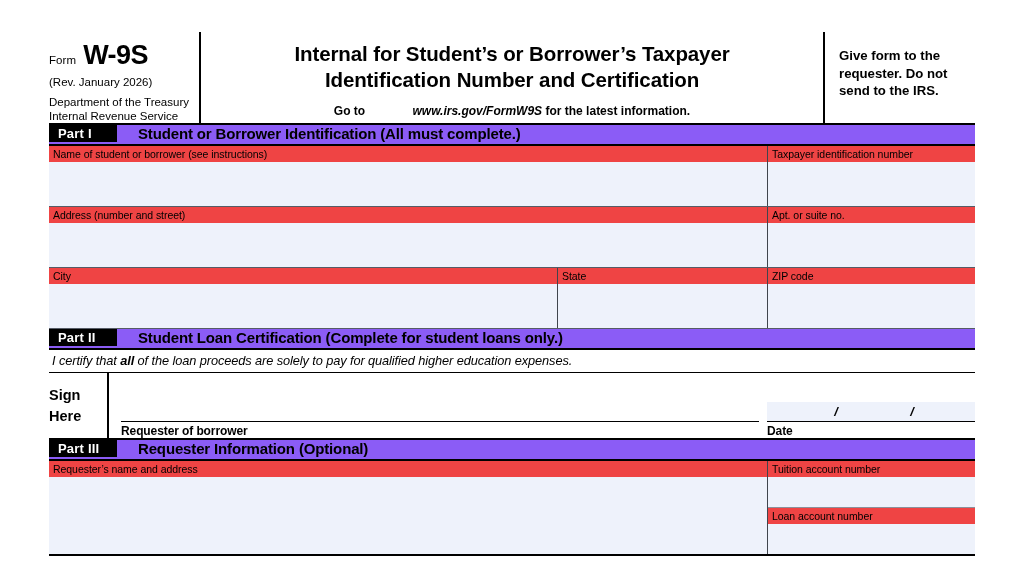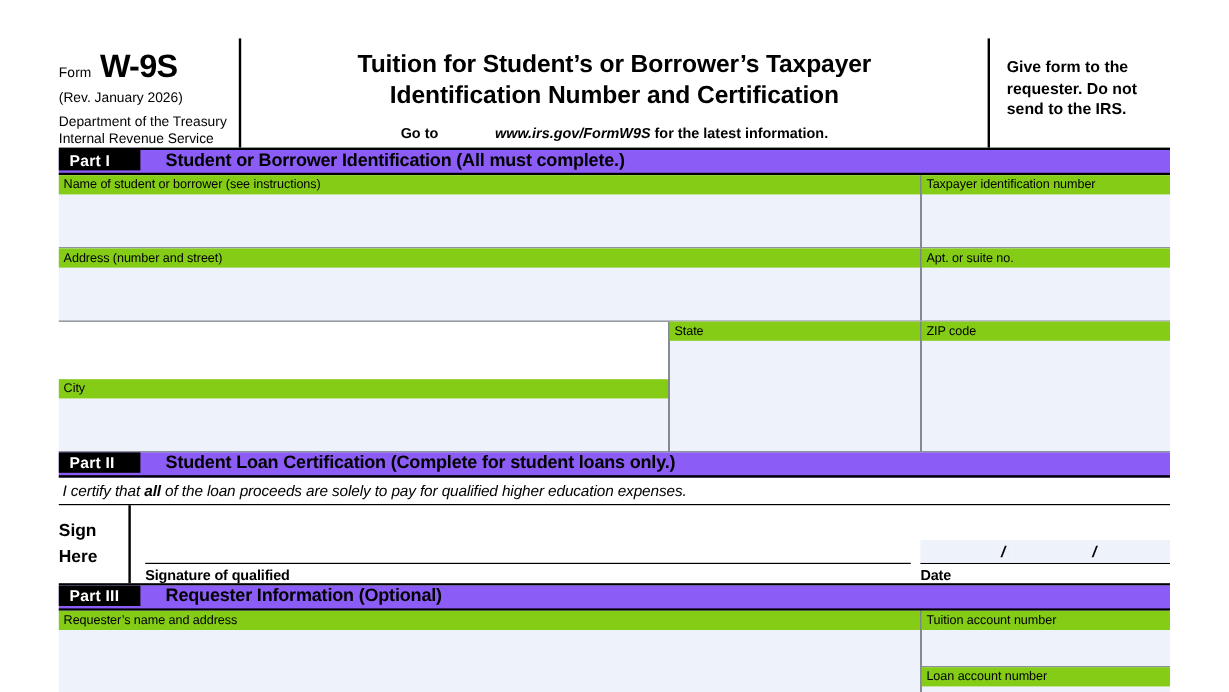--- a/index.html
+++ b/index.html
@@ -139,34 +139,34 @@
     background: #eef2fb;
   }
   .cell + .cell {
     border-left: 1.6px solid #40454d;
   }
   .cell .lbl {
     display: block;
     font-size: 10.5px;
     line-height: 13px;
     padding: 2px 0 1px 4px;
-    background: #84cc16;
+    background: #ef4444;
     letter-spacing: -0.05px;
     white-space: nowrap;
   }
   .fill {
     height: 44px;
   }
   .fill.short {
     height: 30px;
   }
 
   .c-wide   { width: 718px; }
   .c-tin    { width: 208px; }
-  .c-city   { width: 508px; margin-top: 48px; }
+  .c-city   { width: 508px; }
   .c-state  { width: 210px; }
   .c-zip    { width: 208px; }
   .c-req    { width: 718px; }
   .c-acct   { width: 208px; }
 
   
   .cert {
     font-size: 12.8px;
     padding: 3px 0 4px 3px;
     border-bottom: 1.6px solid #000;
@@ -273,21 +273,21 @@
         </div>
         <div class="rev">(Rev. January 2026)</div>
         <div class="dept">
           <div>Department of the Treasury</div>
           <div>Internal Revenue Service</div>
         </div>
       </div>
 
       <div class="hdr-center">
         <div class="title">
-          <div>Tuition for Student’s or Borrower’s Taxpayer</div>
+          <div>Internal for Student’s or Borrower’s Taxpayer</div>
           <div>Identification Number and Certification</div>
         </div>
         <div class="goto">
           <span>Go to</span>
           <i>www.irs.gov/FormW9S</i>
           <span>for the latest information.</span>
         </div>
       </div>
 
       <div class="hdr-right">
@@ -348,21 +348,21 @@
     </div>
 
     <div class="sign-row">
       <div class="sign-here">
         <div>Sign</div>
         <div>Here</div>
       </div>
       <div class="sign-main">
         <div class="sig-col">
           <div class="sig-line"></div>
-          <div class="sig-cap">Signature of qualified</div>
+          <div class="sig-cap">Requester of borrower</div>
         </div>
         <div class="date-col">
           <div class="date-boxes">
             <div class="date-seg m"></div>
             <div class="slash">/</div>
             <div class="date-seg d"></div>
             <div class="slash">/</div>
             <div class="date-seg y"></div>
           </div>
           <div class="date-cap">Date</div>

